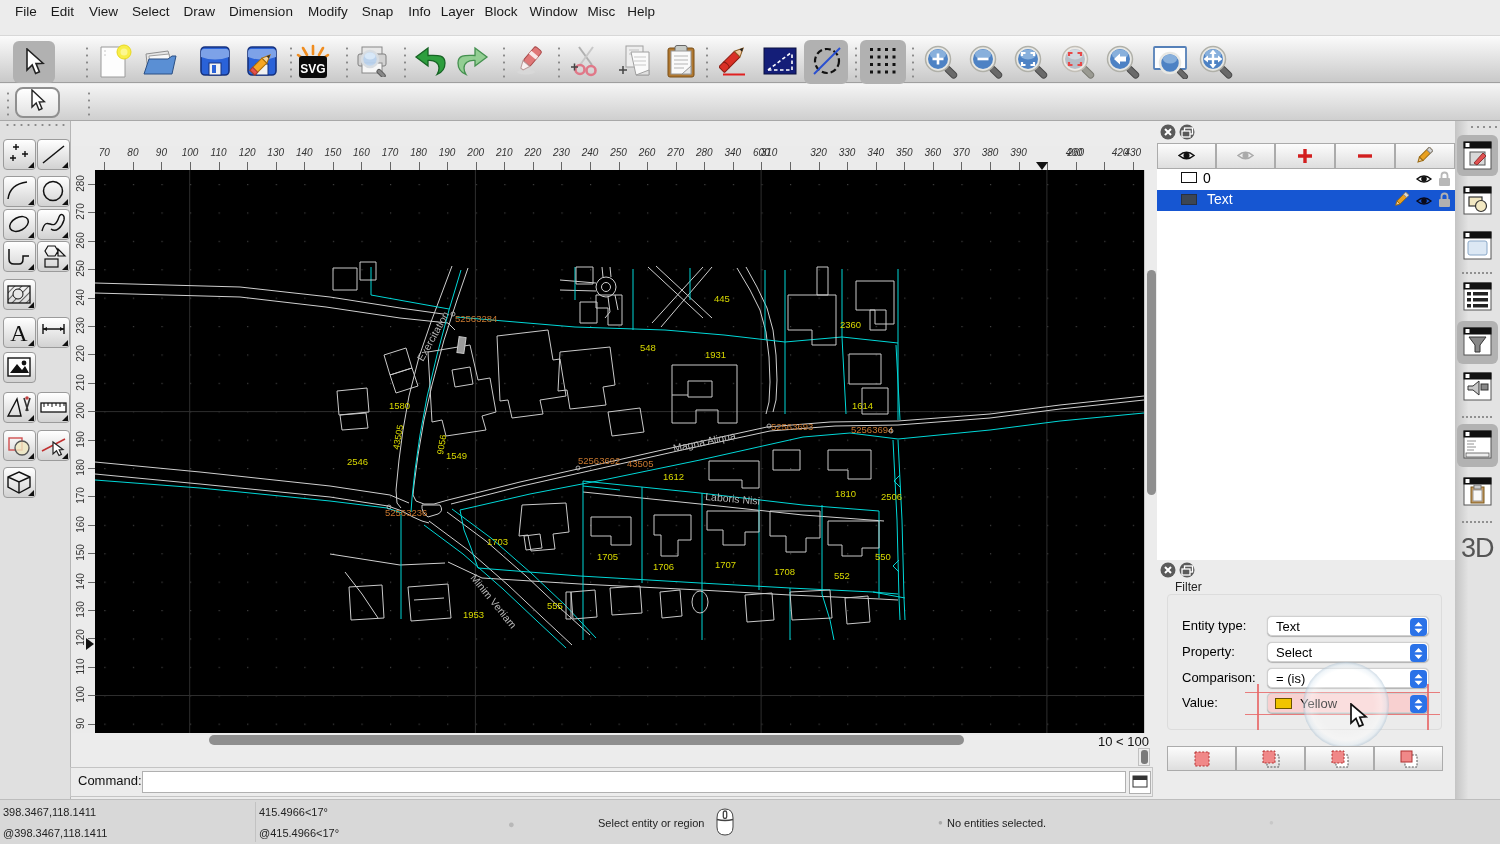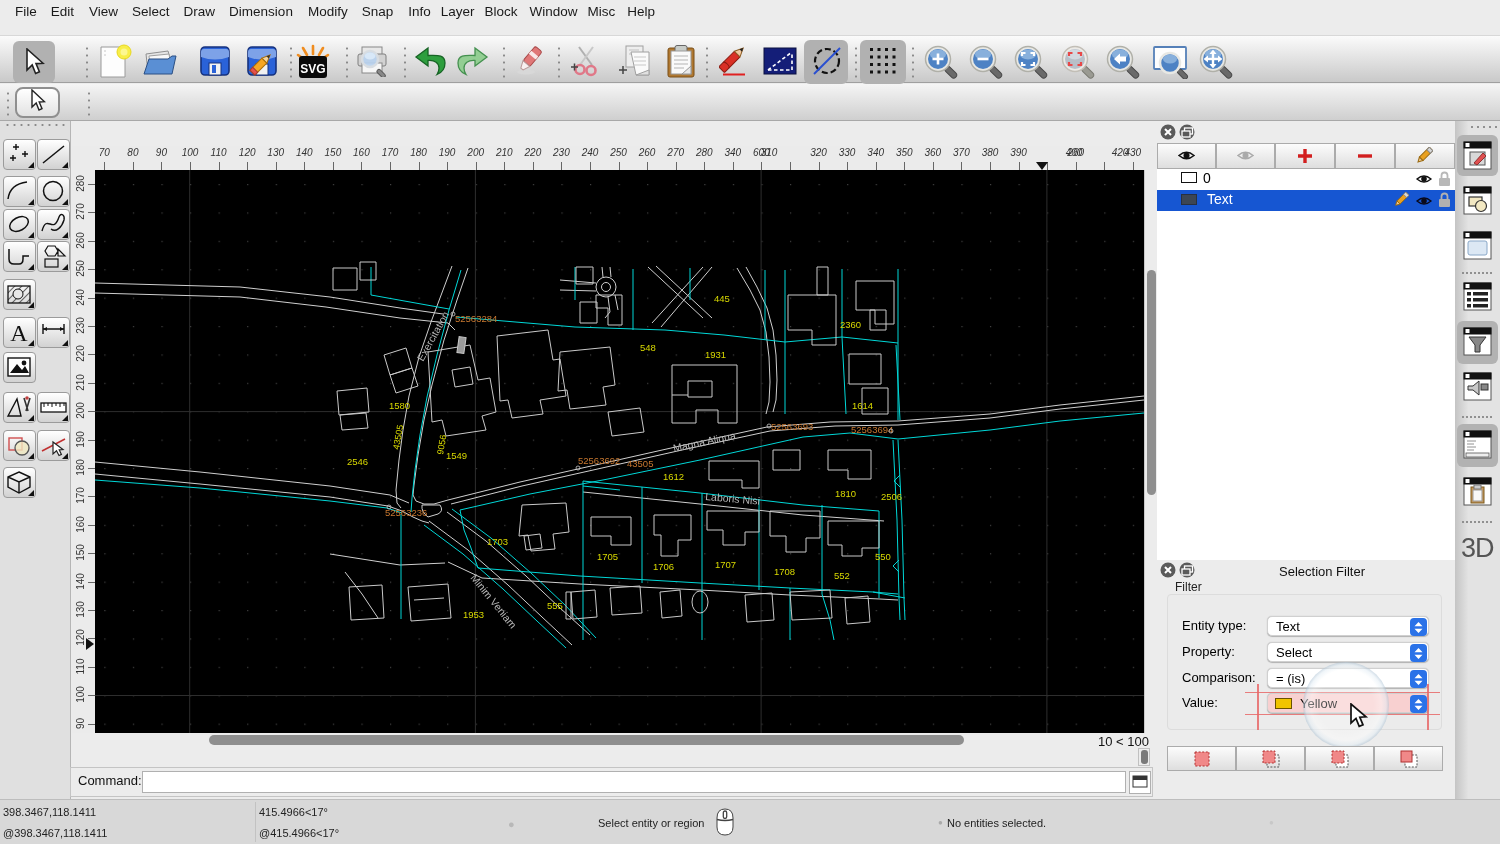--- a/index.html
+++ b/index.html
@@ -756,21 +756,20 @@
       </svg>
 <svg style="position:absolute;left:259px;top:4px" width="16" height="14" viewBox="0 0 17 15">
         <path d="M1,7.5 Q8.5,1 16,7.5 Q8.5,14 1,7.5 Z" fill="none" stroke="#0a0a1a" stroke-width="1.5"></path>
         <circle cx="8.5" cy="7.5" r="3" fill="#0a0a1a"></circle>
       </svg>
 <svg style="position:absolute;left:281px;top:2px" width="13" height="16" viewBox="0 0 13 16">
         <rect x="1" y="7" width="11" height="8" rx="1" fill="#b0b0b0"></rect>
         <path d="M3.5,7 V4.5 a3,3 0 0 1 6,0 V7" fill="none" stroke="#b0b0b0" stroke-width="1.8"></path>
       </svg>
 </div>
-<div class="paneltitle" style="left:16px;top:440px">Selection Filter</div>
 <svg style="position:absolute;left:3px;top:441px" width="40" height="17" viewBox="0 0 40 17">
       <circle cx="8" cy="8" r="7.5" fill="#5a5a5a"></circle>
       <path d="M5,5 L11,11 M11,5 L5,11" stroke="#fff" stroke-width="2"></path>
       <circle cx="27" cy="8" r="7.5" fill="#5a5a5a"></circle>
       <rect x="24.5" y="4" width="8" height="6" fill="none" stroke="#fff" stroke-width="1.3"></rect>
       <rect x="22" y="7" width="8" height="6" fill="#5a5a5a" stroke="#fff" stroke-width="1.3"></rect>
     </svg>
 <span style="position:absolute;left:18px;top:459px;font-size:12px;color:#222">Filter</span>
 <div style="position:absolute;left:10px;top:473px;width:275px;height:136px;border:1px solid #dcdcdc;border-radius:4px;background:#ebebeb"></div>
 <span style="position:absolute;left:25px;top:497px;font-size:13px;color:#000">Entity type:</span>

